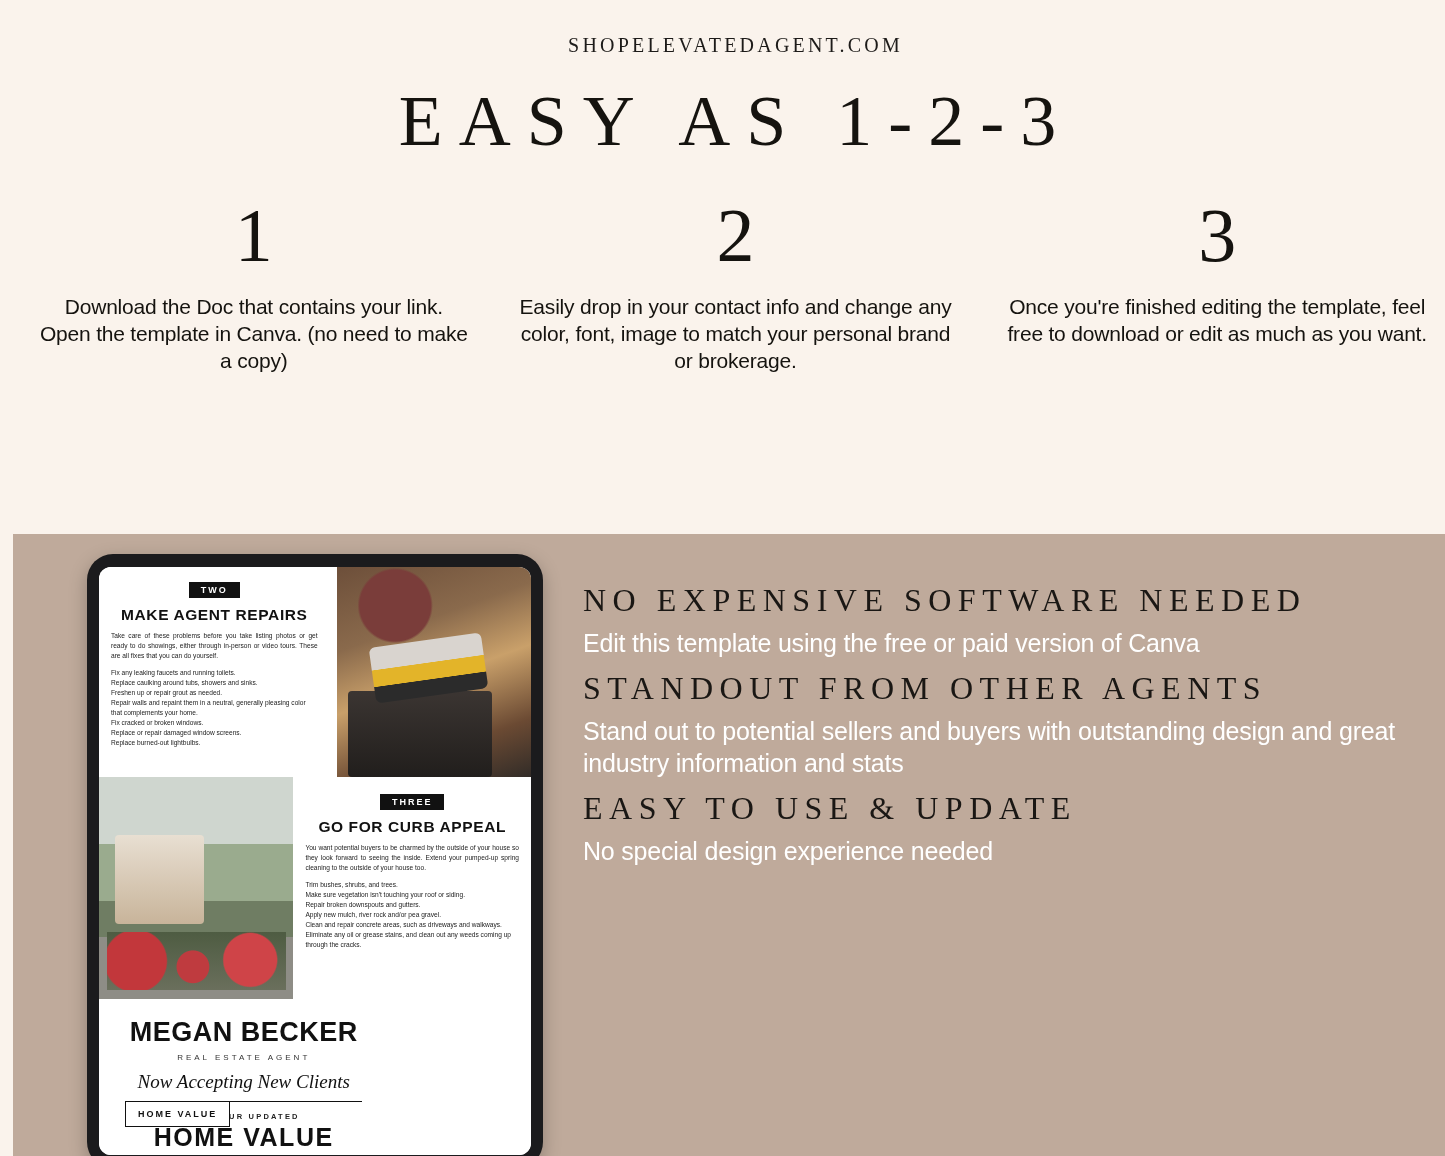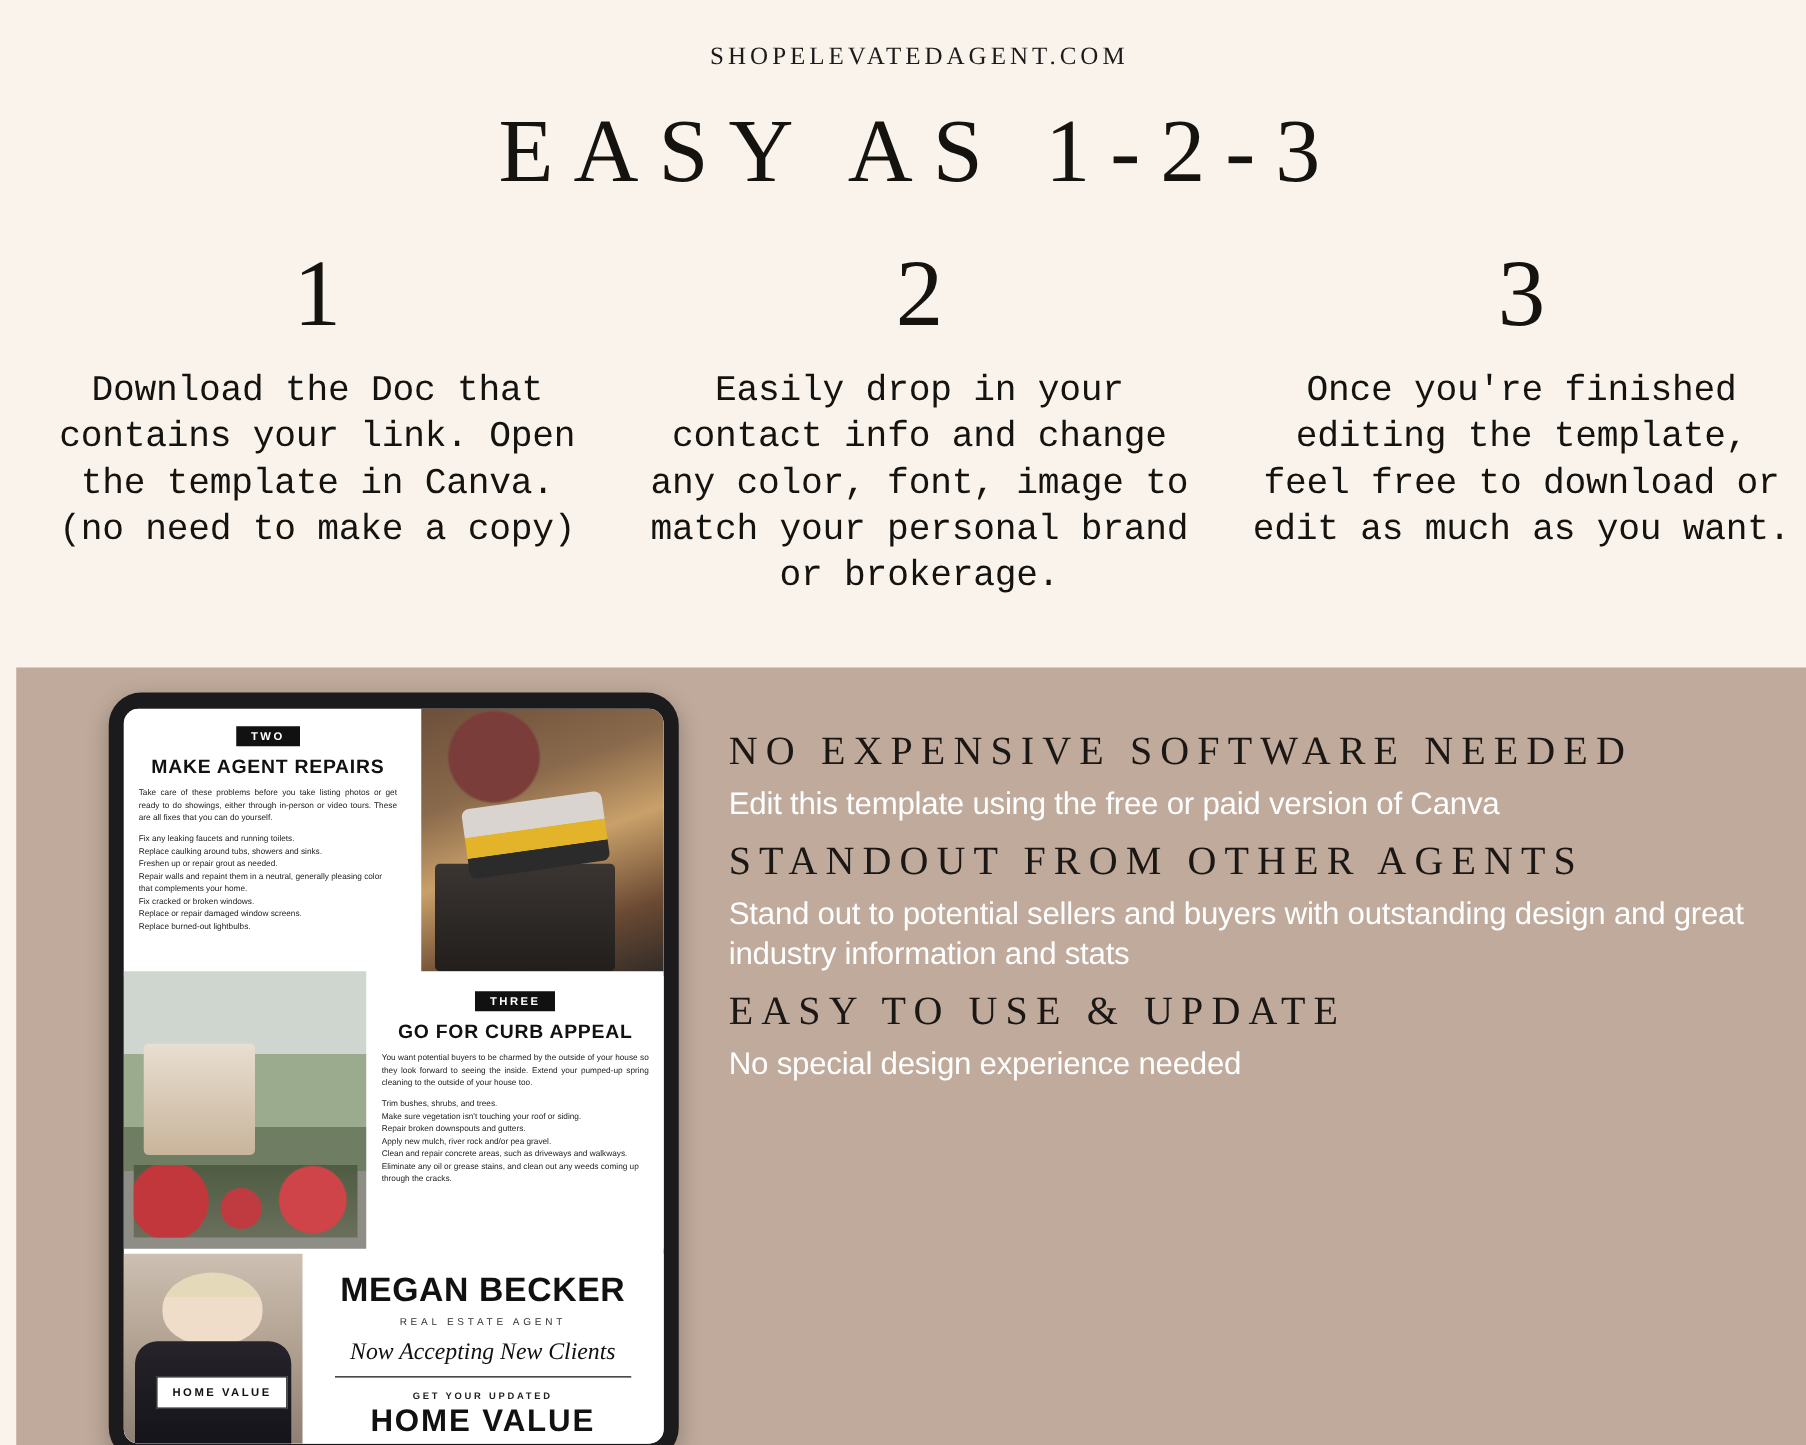--- a/index.html
+++ b/index.html
@@ -58,22 +58,22 @@
   }
   .step-num {
     font-family: "Liberation Serif", serif;
     font-size: 76px;
     font-weight: 400;
     color: #15130f;
     line-height: 1.05;
   }
   .step-text {
     margin-top: 18px;
-    font-family: Liberation Mono, monospace;
-    font-size: 29px;
+    font-family: Liberation Sans, sans-serif;
+    font-size: 21px;
     line-height: 1.28;
     color: #15130f;
     letter-spacing: -0.2px;
   }
 
   
   .bottom-section {
     position: absolute;
     left: 0; top: 534px;
     width: 1445px;
@@ -194,21 +194,21 @@
       radial-gradient(circle at 48% 60%, #bf3b3f 0 16%, transparent 17%),
       radial-gradient(circle at 80% 48%, #cf4448 0 18%, transparent 19%),
       linear-gradient(180deg,#4e5c42 0%, #6a6f5c 100%);
   }
   .panel-three .txt {
     width: 55%;
     padding: 14px 12px 8px 12px;
     background: #fff;
   }
 
-  .panel-agent { top: 436px; bottom: 0; background: #fff; display: flex; }
+  .panel-agent { top: 436px; bottom: 0; background: #fff; display: flex; flex-direction: column; }
   .agent-photo {
     width: 33%;
     position: relative;
     background: linear-gradient(180deg,#cdbfb2 0%, #b6a797 40%, #8d7f72 100%);
     overflow: hidden;
   }
   .agent-photo:before {
     content:"";
     position:absolute; left:22%; top:10%; width:56%; height:38%;
     background: linear-gradient(180deg,#e4d9b8 0 34%, #f0ddc9 34% 100%);

